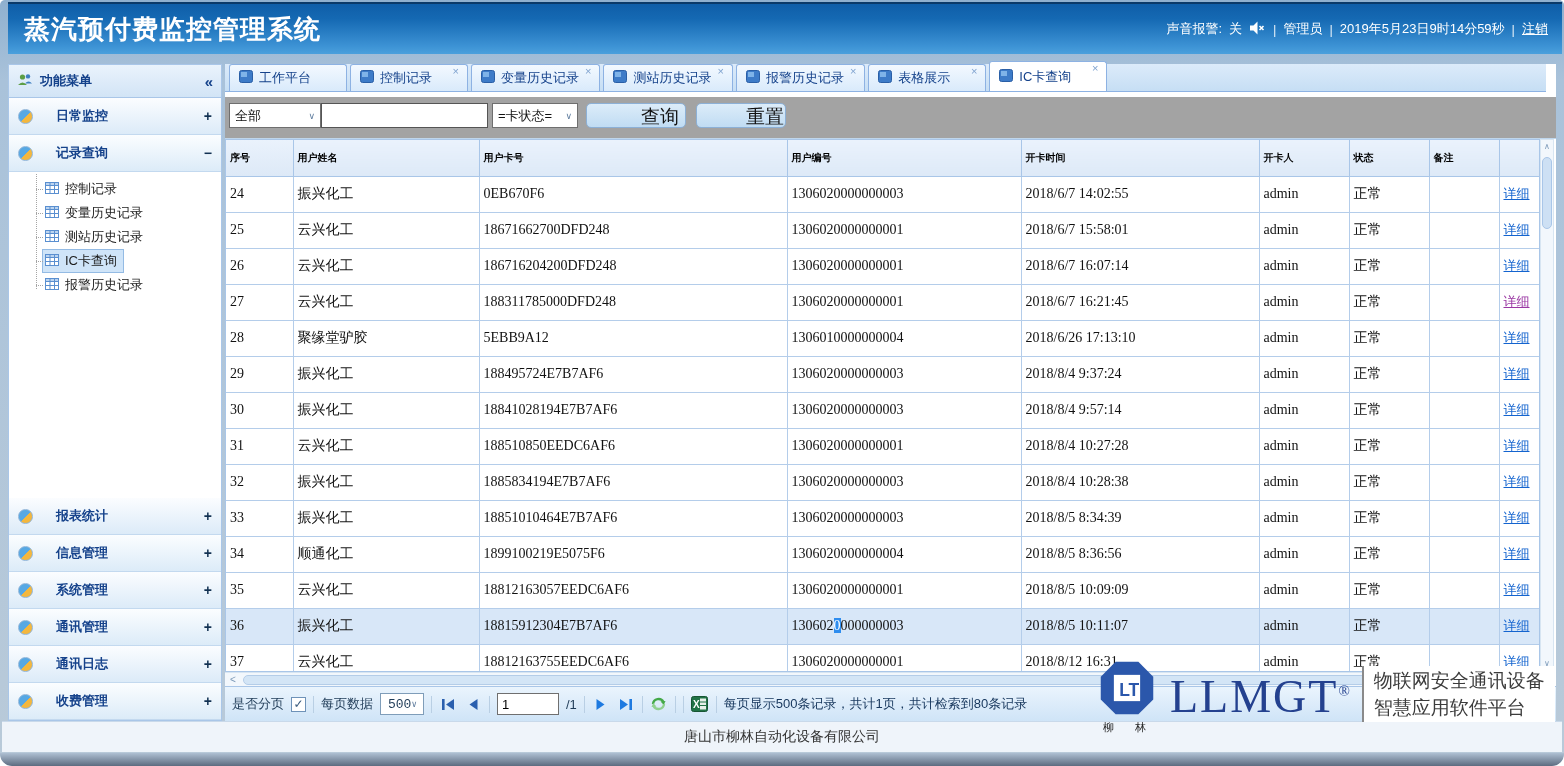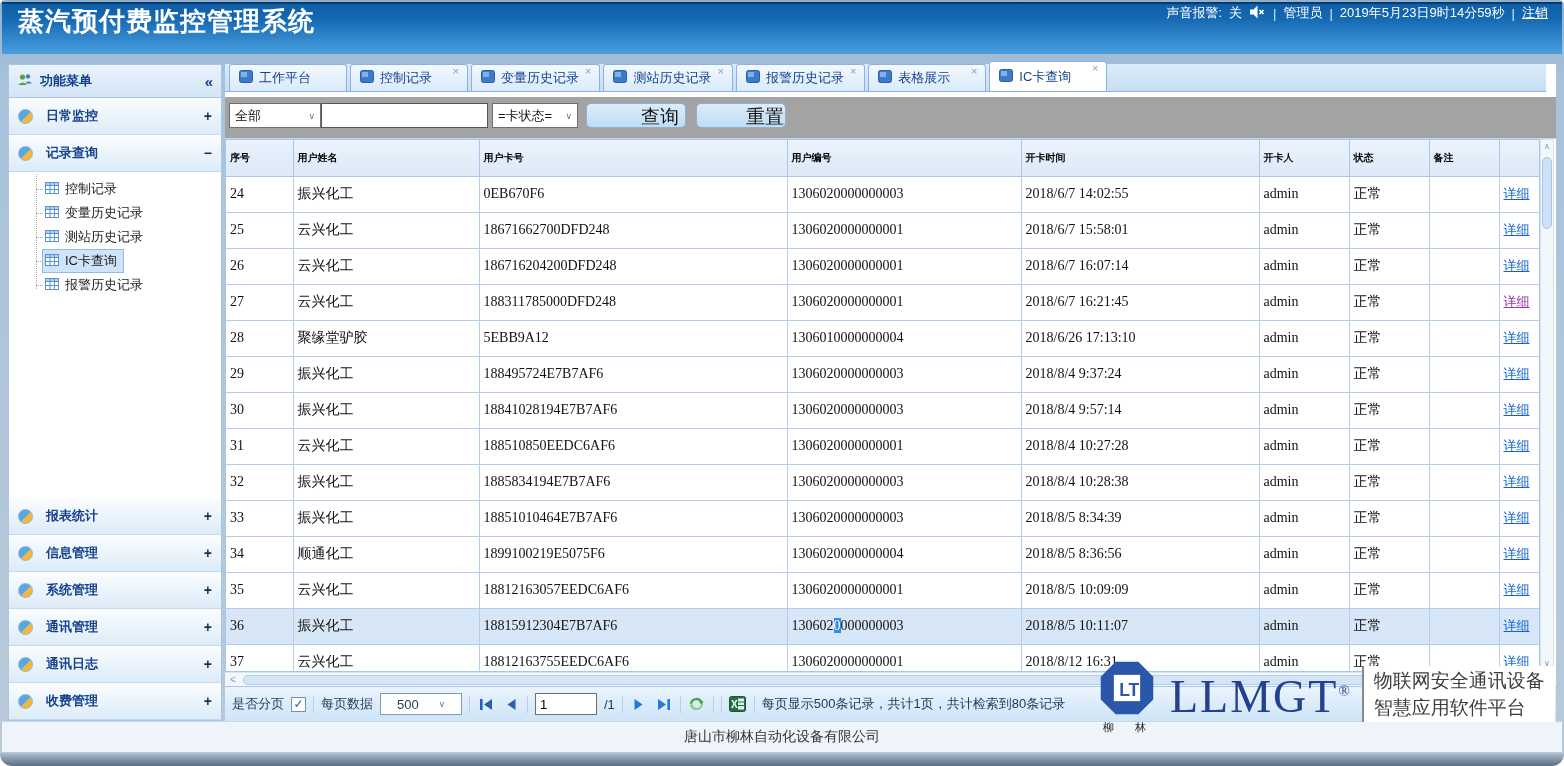--- a/index.html
+++ b/index.html
@@ -1,33 +1,33 @@
 <!DOCTYPE html>
 <html><head>
 <meta charset="utf-8">
 <style>
   * { margin:0; padding:0; box-sizing:border-box; }
   html,body { width:1564px; height:766px; background:#fff; font-family:"Liberation Sans",sans-serif; }
   .app { position:relative; width:1564px; height:766px; background:linear-gradient(180deg,#8fb0cf,#a9c2da 80px,#b9cad9); border-radius:5px 5px 12px 12px; overflow:hidden; }
   .bottom-edge { position:absolute; left:0; right:0; bottom:0; height:13px; background:linear-gradient(#aebfd2,#5d6c80); border-radius:0 0 12px 12px; }
 
   
-  .titlebar { position:absolute; left:2px; top:2px; right:2px; height:52px;
+  .titlebar { position:absolute; left:8px; top:2px; right:2px; height:52px;
     background:linear-gradient(180deg,#0f5ea8 0%,#1569b3 30%,#3d93d5 85%,#4ba0dc 100%);
-    border-top:2px solid #0b3a69; display:flex; align-items:flex-start; }
+    border-top:2px solid #0b3a69; display:flex; align-items:center; }
   .app-title { color:#fff; font-size:26px; font-weight:bold; padding-left:16px; letter-spacing:1px; }
   .titlebar-right { margin-left:auto; padding-right:14px; color:#fff; font-size:13px; display:flex; align-items:center; gap:7px; }
   .tsep::before { content:"|"; color:rgba(255,255,255,.85); }
   .logout-link { color:#fff; text-decoration:underline; cursor:pointer; }
 
   
   .sidebar { position:absolute; left:8px; top:64px; width:214px; height:657px; background:#fff; border:1px solid #a9c6e8; display:flex; flex-direction:column; }
   .sb-header { height:28px; display:flex; align-items:center; gap:7px; padding:16px 8px; background:linear-gradient(#eaf3fc,#d2e4f6); border-bottom:1px solid #a9c6e8; color:#15428b; font-weight:bold; font-size:13px; flex:0 0 auto; }
   .sb-collapse { margin-left:auto; font-size:15px; cursor:pointer; }
-  .sb-group { height:27px; display:flex; align-items:center; gap:13px; padding:18px 9px; background:linear-gradient(#fbfdff,#dcebf8); border-bottom:1px solid #c3d9ef; color:#15428b; font-weight:bold; font-size:13px; cursor:pointer; flex:0 0 auto; }
+  .sb-group { height:27px; display:flex; align-items:center; gap:23px; padding:18px 9px; background:linear-gradient(#fbfdff,#dcebf8); border-bottom:1px solid #c3d9ef; color:#15428b; font-weight:bold; font-size:13px; cursor:pointer; flex:0 0 auto; }
   .sb-group .toggle { margin-left:auto; color:#123152; font-size:14px; font-weight:bold; }
   .gicon { width:15px; height:15px; border-radius:50%; background:linear-gradient(135deg,#56a8e4 0 52%,#f3b73e 52% 100%); border:1px solid #8fb4d8; flex:0 0 auto; }
   .sb-children { padding:5px 0 6px 0; position:relative; flex:0 0 auto; }
   .sb-children::before { content:""; position:absolute; left:27px; top:2px; bottom:14px; border-left:1px dotted #a5a5a5; }
   .sb-child { height:24px; display:flex; align-items:center; padding-left:34px; font-size:13px; color:#1c1c1c; cursor:pointer; position:relative; }
   .sb-child::before { content:""; position:absolute; left:27px; width:7px; border-top:1px dotted #a5a5a5; }
   .child-inner { display:flex; align-items:center; gap:6px; padding:2px 6px 2px 2px; }
   .child-inner.selected { background:#cfe4f8; outline:1px solid #94bbe4; }
   .sb-spacer { flex:1 1 auto; }
 
@@ -65,21 +65,21 @@
   .vthumb { width:10px; height:72px; margin-top:3px; background:#cde0f4; border:1px solid #a9c6e8; border-radius:5px; cursor:pointer; }
   .vscroll .down { margin-top:auto; }
   .hscroll { position:absolute; top:608px; left:0; width:1315px; height:14px; background:#f2f7fc; border-top:1px solid #d7e5f2; display:flex; align-items:center; }
   .hscroll .scroll-arrow { width:16px; text-align:center; font-size:10px; line-height:13px; }
   .hthumb { flex:1; height:10px; margin:0 2px; background:#d3e5f6; border:1px solid #b4cde8; border-radius:5px; cursor:pointer; }
 
   
   .pagerbar { position:absolute; top:622px; left:0; right:0; height:35px; background:linear-gradient(#eaf4fd,#cfe4f7); border-top:1px solid #a9c6e8; display:flex; align-items:center; gap:7px; padding-left:7px; font-size:13px; color:#1f3b57; }
   .vsep { width:1px; height:17px; background:#b9cfe4; }
   .chk { width:15px; height:15px; background:#fff; border:1px solid #6e92b8; font-size:12px; line-height:13px; text-align:center; color:#3a5b7e; cursor:pointer; }
-  .pp-select { width:82px; height:22px; border:1px solid #7f9db9; background:#fff; display:flex; align-items:center; padding:0 16px; font-size:13px; cursor:pointer; }
+  .pp-select { width:44px; height:22px; border:1px solid #7f9db9; background:#fff; display:flex; align-items:center; padding:0 7px; font-size:13px; cursor:pointer;font-family:Liberation Mono, monospace; }
   .pp-select .chev { margin-left:auto; font-size:9px; color:#5e7c9e; }
   .page-input { width:62px; height:22px; border:1px solid #6f6f6f; font-size:13px; padding:0 4px; }
   .pg-ico { width:18px; height:18px; display:inline-flex; align-items:center; justify-content:center; cursor:pointer; }
   .summary { color:#16365c; }
 
   
   .footer { position:absolute; left:2px; right:2px; top:721px; height:31px; background:#eff4fa; border-top:1px solid #c9d9ea; display:flex; align-items:center; justify-content:center; font-size:14px; color:#333; }
   .logo { position:absolute; left:1096px; top:660px; display:flex; align-items:flex-start; z-index:50; }
   .logo-icon-wrap { width:62px; text-align:center; }
   .logo-cn { font-size:11px; letter-spacing:9px; color:#222; white-space:nowrap; margin-left:4px; }

